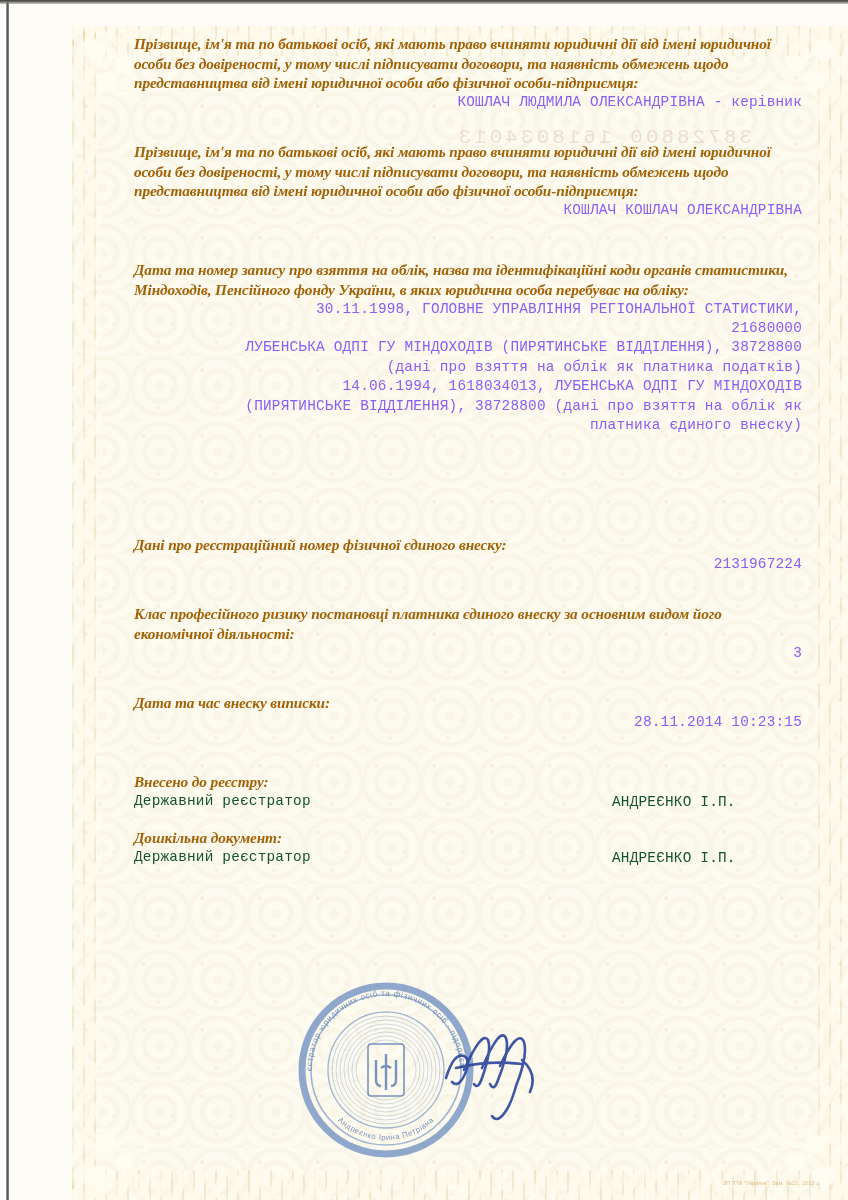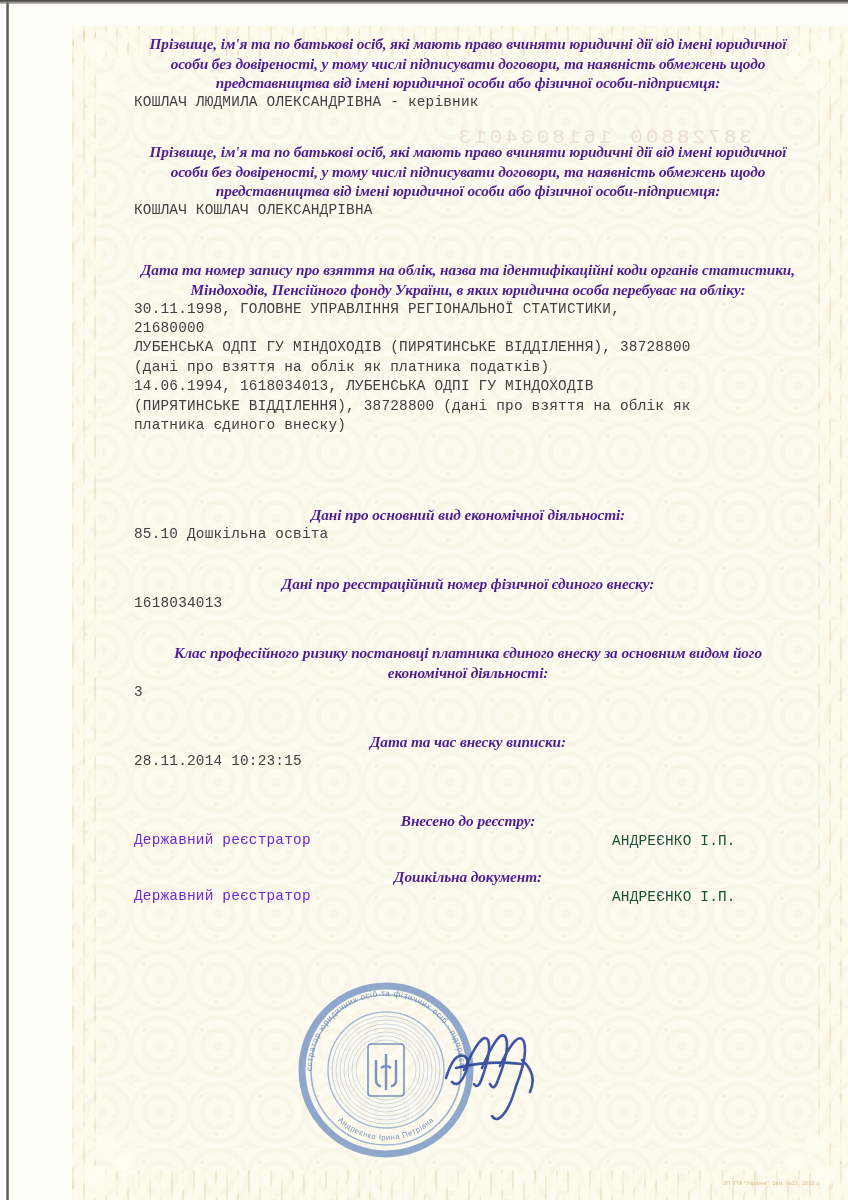--- a/index.html
+++ b/index.html
@@ -108,49 +108,49 @@
   }
 
   .section { margin-bottom: 0; }
 
   .label {
     font-family: "Liberation Serif", serif;
     font-weight: bold;
     font-style: italic;
     font-size: 15.3px;
     line-height: 19.6px;
-    color: #4c1d95;
+    color: #a16207;
     letter-spacing: -0.1px;
-    text-align: center;
   }
 
   .value {
     font-family: "Liberation Mono", monospace;
     font-size: 14.4px;
     line-height: 19.4px;
-    color: #404040;
+    color: #8b5cf6;
     letter-spacing: 0.2px;
     white-space: pre-wrap;
+    text-align: right;
   }
 
   .gap-sm { height: 17px; }
   .gap-md { height: 30px; }
   .gap-lg { height: 40px; }
 
   
   .sig-row {
     position: relative;
     width: 668px;
     min-height: 22px;
   }
   .sig-role {
     font-family: "Liberation Mono", monospace;
     font-size: 14.4px;
     line-height: 19.4px;
-    color: #6d28d9;
+    color: #14532d;
     letter-spacing: 0.2px;
   }
   .sig-name {
     position: absolute;
     left: 478px;
     top: 22px;
     font-family: "Liberation Mono", monospace;
     font-size: 14.4px;
     color: #14532d;
     letter-spacing: 0.2px;
@@ -235,30 +235,26 @@
 14.06.1994, 1618034013, ЛУБЕНСЬКА ОДПІ ГУ МІНДОХОДІВ
 (ПИРЯТИНСЬКЕ ВІДДІЛЕННЯ), 38728800 (дані про взяття на облік як
 платника єдиного внеску)</div>
     </div>
 
     <div class="gap-lg"></div>
 
 
     <div class="gap-md"></div>
 
-    <div class="section">
-      <div class="label">Дані про основний вид економічної діяльності:</div>
-      <div class="value">85.10 Дошкільна освіта</div>
-    </div>
 
     <div class="gap-md"></div>
 
     <div class="section">
       <div class="label">Дані про реєстраційний номер фізичної єдиного внеску:</div>
-      <div class="value">1618034013</div>
+      <div class="value">2131967224</div>
     </div>
 
     <div class="gap-md"></div>
 
     <div class="section">
       <div class="label">Клас професійного ризику постановці платника єдиного внеску за основним видом його економічної діяльності:</div>
       <div class="value">3</div>
     </div>
 
     <div class="gap-md"></div>

